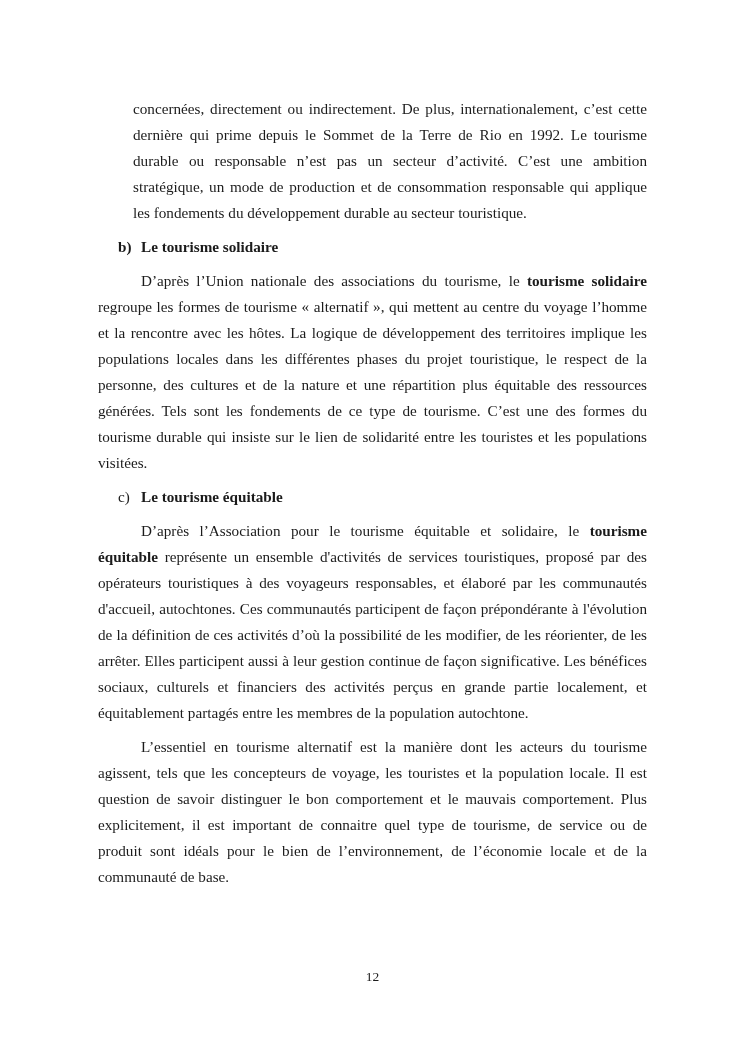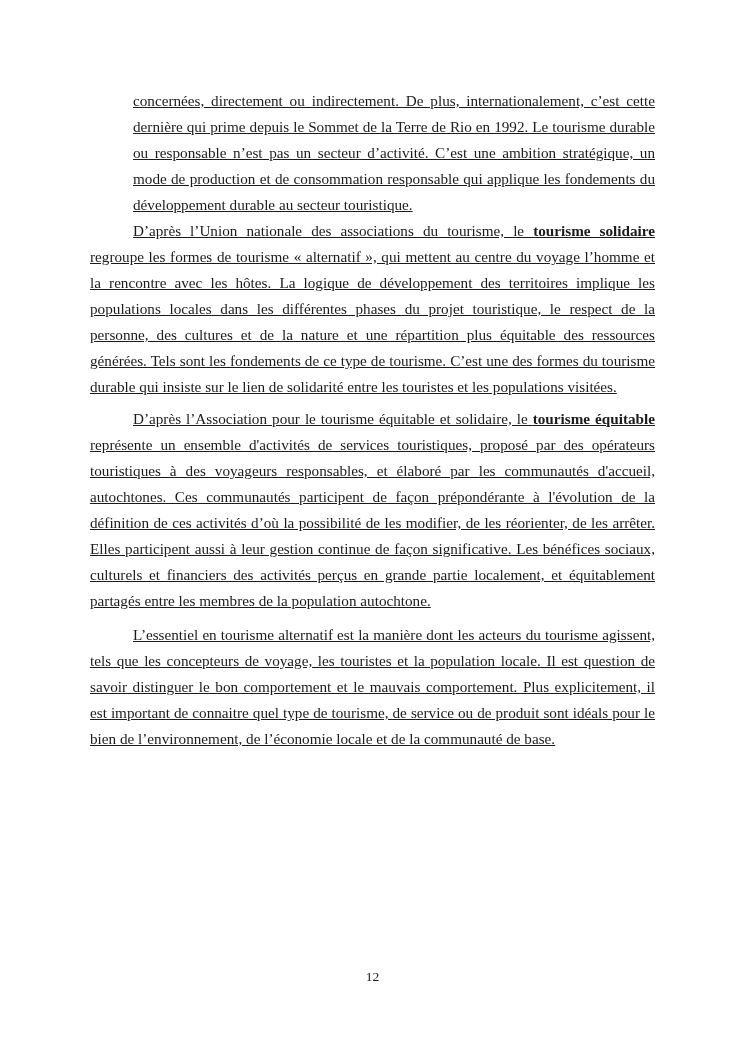--- a/index.html
+++ b/index.html
@@ -17,22 +17,21 @@
   .page {
     position: absolute;
     top: 88px;
     left: 90px;
     width: 565px;
     font-size: 15.2px;
     line-height: 26px;
     text-align: justify;
   }
   p {
-    margin: 0;
-    text-decoration: underline;
+    margin: 8px;
   }
   .para {
     text-indent: 43px;
     margin-bottom: 6px;
   }
   .para.gap-after-lg {
     margin-bottom: 8px;
   }
   .continuation {
     margin-left: 43px;
@@ -77,23 +76,25 @@
     color: #1b1b1b;
   }
 </style>
 </head>
 <body>
 
 <div class="page">
 
   <p class="continuation">concernées, directement ou indirectement. De plus, internationalement, c’est cette dernière qui prime depuis le Sommet de la Terre de Rio en 1992. Le tourisme durable ou responsable n’est pas un secteur d’activité. C’est une ambition stratégique, un mode de production et de consommation responsable qui applique les fondements du développement durable au secteur touristique.</p>
 
+  <p class="list-heading"><span class="list-label">b)</span><span>Le tourisme solidaire</span></p>
 
   <p class="para"><span>D’après l’Union nationale des associations du tourisme, le </span><span class="bold">tourisme solidaire</span><span> regroupe les formes de tourisme « alternatif », qui mettent au centre du voyage l’homme et la rencontre avec les hôtes. La logique de développement des territoires implique les populations locales dans les différentes phases du projet touristique, le respect de la personne, des cultures et de la nature et une répartition plus équitable des ressources générées. Tels sont les fondements de ce type de tourisme. C’est une des formes du tourisme durable qui insiste sur le lien de solidarité entre les touristes et les populations visitées.</span></p>
 
+  <p class="list-heading gap-after-lg"><span class="list-label regular">c)</span><span>Le tourisme équitable</span></p>
 
   <p class="para gap-after-lg"><span>D’après l’Association pour le tourisme équitable et solidaire, le </span><span class="bold">tourisme équitable</span><span> représente un ensemble d'activités de services touristiques, proposé par des opérateurs touristiques à des voyageurs responsables, et élaboré par les communautés d'accueil, autochtones. Ces communautés participent de façon prépondérante à l'évolution de la définition de ces activités d’où la possibilité de les modifier, de les réorienter, de les arrêter. Elles participent aussi à leur gestion continue de façon significative. Les bénéfices sociaux, culturels et financiers des activités perçus en grande partie localement, et équitablement partagés entre les membres de la population autochtone.</span></p>
 
 
   <p class="para gap-after-lg">L’essentiel en tourisme alternatif est la manière dont les acteurs du tourisme agissent, tels que les concepteurs de voyage, les touristes et la population locale. Il est question de savoir distinguer le bon comportement et le mauvais comportement. Plus explicitement, il est important de connaitre quel type de tourisme, de service ou de produit sont idéals pour le bien de l’environnement, de l’économie locale et de la communauté de base.</p>
 
 
 </div>
 
 <div class="page-number">12</div>

